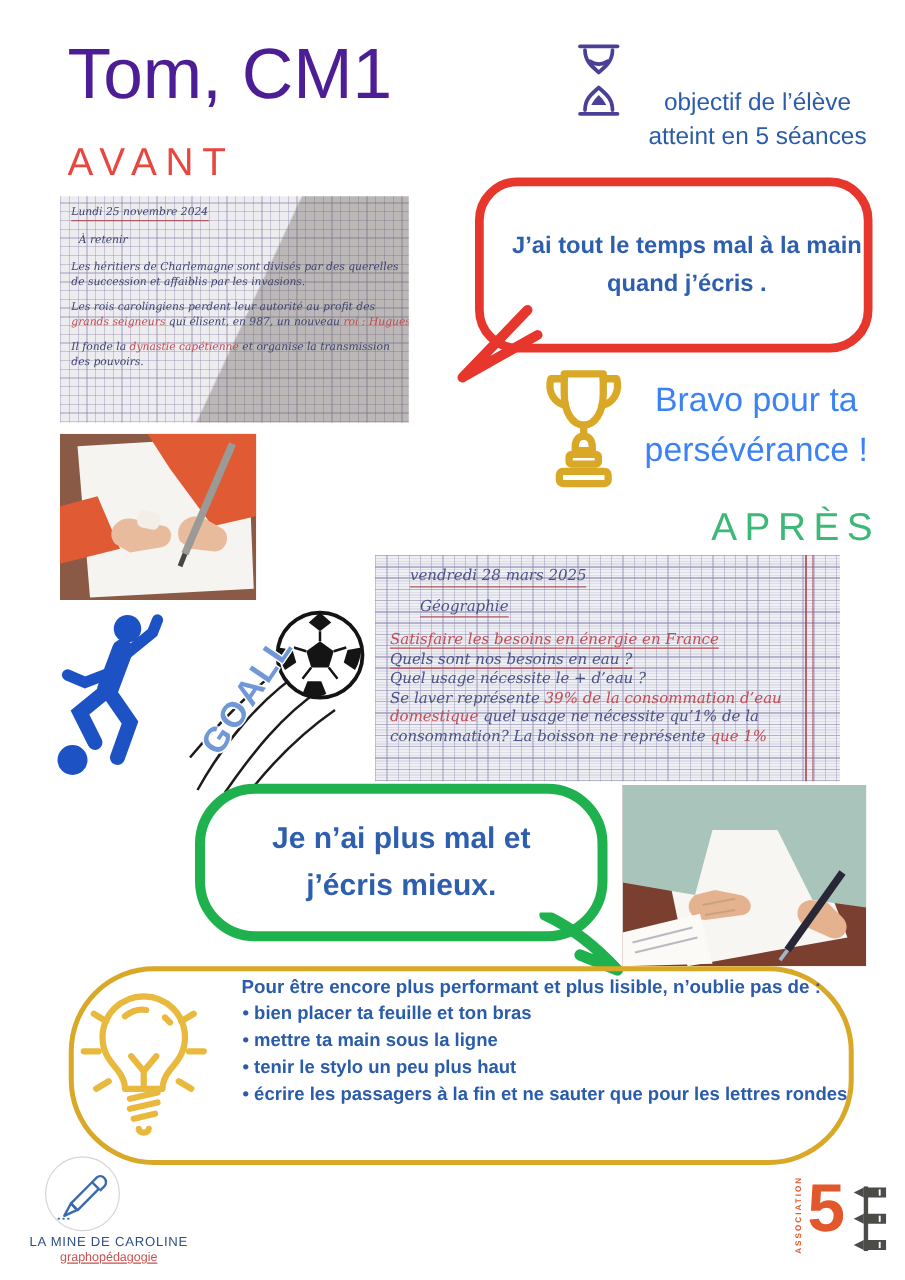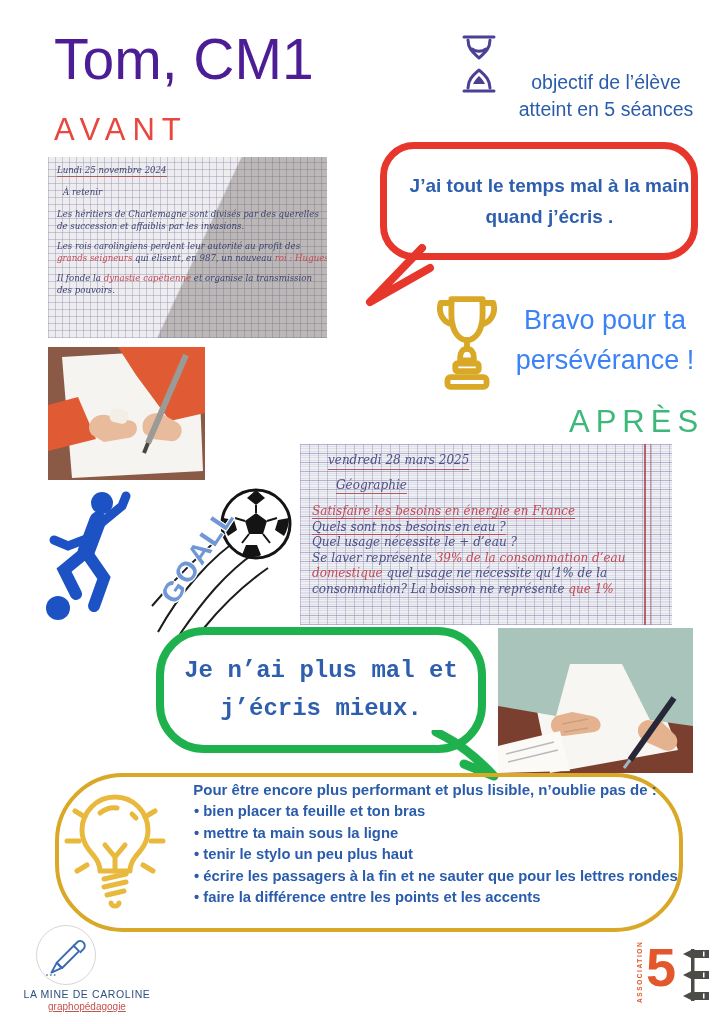--- a/index.html
+++ b/index.html
@@ -38,25 +38,25 @@
       repeating-linear-gradient(90deg, rgba(142,134,176,0.42) 0 1px, transparent 1px 9px);
     font-size:12px;line-height:15.5px;color:#4a4f86;}
   .nb-apres .date{display:inline-block;border-bottom:1px solid #a95b66;margin-bottom:8px;margin-left:16px;}
   .nb-apres .subject{display:inline-block;margin:0 0 10px 24px;border-bottom:1px solid #a95b66;}
   .nb-apres p{margin:0;white-space:nowrap;}
   .u-red{border-bottom:1px solid #c24a55;}
 
   
   .bubble{box-sizing:border-box;display:flex;flex-direction:column;justify-content:center;
           align-items:center;text-align:center;color:#2e5fae;font-weight:700;}
-  .bubble-red{left:380px;top:142px;width:318px;height:118px;border:7px solid #e7372c;border-radius:34px;
+  .bubble-red{left:380px;top:142px;width:318px;height:140px;border:7px solid #e7372c;border-radius:34px;
               font-size:19px;line-height:31px;padding-left:21px;}
   .tail-red{left:358px;top:244px;width:80px;height:64px;}
   .bubble-green{left:156px;top:627px;width:330px;height:126px;border:8px solid #1fb14e;border-radius:48px;
-              font-size:24px;line-height:38px;font-family:Liberation Mono, monospace;}
+              font-size:24px;line-height:38px;}
   .tail-green{left:428px;top:730px;width:80px;height:52px;}
 
   
   .trophy{left:428px;top:292px;width:78px;height:100px;}
   .bravo{left:501px;top:300px;width:208px;text-align:center;font-size:27px;line-height:40px;color:#3b82f6;font-weight:500;}
 
   
   .photo1{left:48px;top:347px;width:157px;height:133px;}
   .photo2{left:498px;top:628px;width:195px;height:145px;}
 
@@ -245,21 +245,20 @@
       <path d="M93 30 l-10 6 M101 60 h-12 M91 90 l-10 -6"></path>
     </g>
   </svg>
   <div class="abs tips-content">
     <p class="tips-title">Pour être encore plus performant et plus lisible, n’oublie pas de :</p>
     <ul class="tips-list">
       <li><span>bien placer ta feuille et ton bras</span></li>
       <li><span>mettre ta main sous la ligne</span></li>
       <li><span>tenir le stylo un peu plus haut</span></li>
       <li><span>écrire les passagers à la fin et ne sauter que pour les lettres rondes</span></li>
-      <li><span>faire la différence entre les points et les accents</span></li>
     </ul>
   </div>
 
   <div class="abs brand-circle">
     <svg width="46" height="46" viewBox="0 0 60 60">
       <g fill="none" stroke="#3a6ab0" stroke-width="2.5" stroke-linejoin="round">
         <path d="M18 40 L40 18 l7 7 L25 47 z"></path>
         <path d="M40 18 l5 -5 c2 -2 6 -2 8 1 c2 2 2 6 0 8 l-5 5"></path>
         <path d="M18 40 l-7 13 13 -6 z"></path>
       </g>

